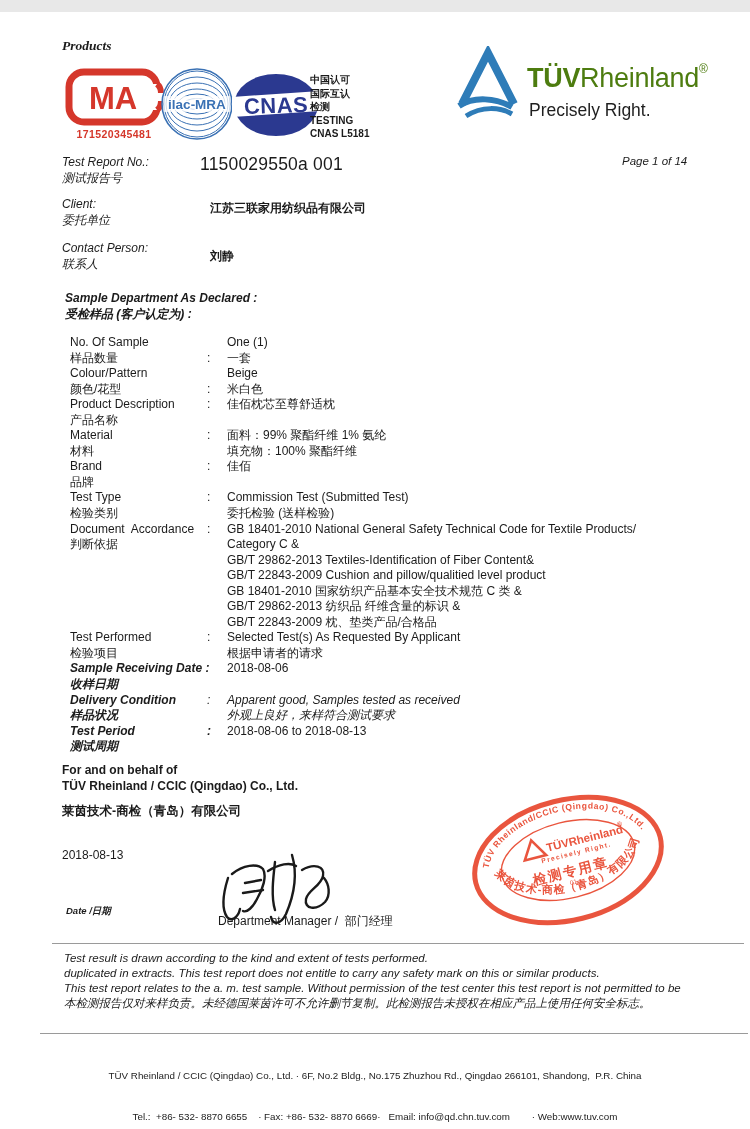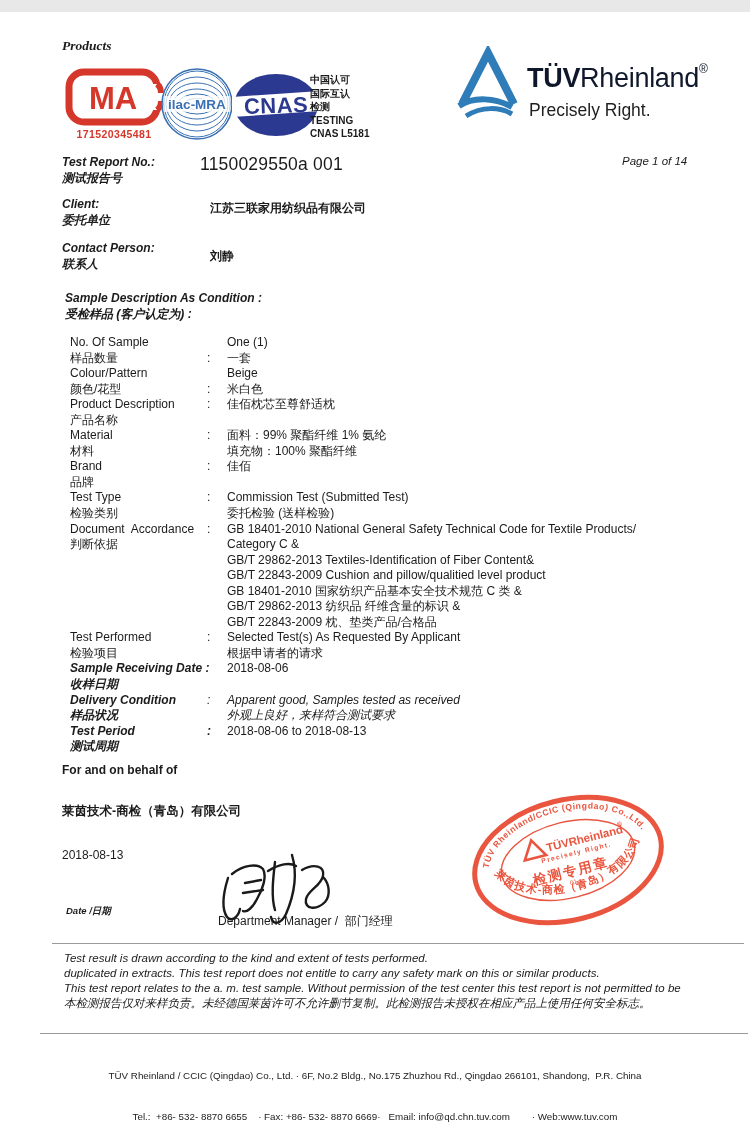--- a/index.html
+++ b/index.html
@@ -7,26 +7,26 @@
         font-family:"Liberation Sans","DejaVu Sans",sans-serif;color:#1b1b1b;overflow:hidden;}
   .abs{position:absolute;}
   .bi{font-weight:700;font-style:italic;}
   .i{font-style:italic;}
   .pre{white-space:pre;}
   
   .products{left:62px;top:26px;font-family:"Liberation Serif","DejaVu Serif",serif;
             font-weight:700;font-style:italic;font-size:13.5px;}
   .cma-num{font-size:10.5px;font-weight:700;letter-spacing:.4px;}
   .acc-text{left:310px;top:61px;font-size:10px;font-weight:700;line-height:13.6px;}
-  .tuv-word{left:527px;top:50px;font-size:27px;letter-spacing:-.3px;color:#0f172a;}
+  .tuv-word{left:527px;top:50px;font-size:27px;letter-spacing:-.3px;color:#4d7c0f;}
   .tuv-word .lt{font-weight:700;}
   .tuv-word .reg{font-size:12px;vertical-align:14px;}
   .tuv-tag{left:529px;top:88px;font-size:17.5px;color:#1f1f1f;}
   
-  .lab{font-size:12px;line-height:15.5px;font-weight:700;font-style:italic;}
+  .lab{font-size:12px;line-height:15.5px;font-weight:400;font-style:italic;}
   .rep-no{left:200px;top:142px;font-size:17.5px;letter-spacing:.2px;}
   .page-ind{left:622px;top:143px;font-size:11.5px;font-style:italic;}
   .val-b{font-size:12px;font-weight:700;}
   
   .heading{left:65px;top:279px;font-size:12px;line-height:15.5px;font-weight:700;font-style:italic;}
   .rows{left:70px;top:323px;width:650px;font-size:12px;line-height:15.55px;}
   .srow{display:grid;grid-template-columns:137px 20px 1fr;}
   .srow span{white-space:pre;}
   
   .behalf{left:62px;top:751px;font-size:12px;line-height:15.5px;font-weight:700;}
@@ -113,21 +113,21 @@
   </div>
   <div class="abs val-b" style="left:210px;top:188px;">江苏三联家用纺织品有限公司</div>
 
   <div class="abs lab" style="left:62px;top:229px;">
     <div>Contact Person:</div>
     <div>联系人</div>
   </div>
   <div class="abs val-b" style="left:210px;top:236px;text-align:right;">刘静</div>
 
   <div class="abs heading">
-    <div>Sample Description As Condition :</div>
+    <div>Sample Department As Declared :</div>
     <div>受检样品 (客户认定为) :</div>
   </div>
   <div class="abs rows">
       <div class="srow">
         <span class="rl">No. Of Sample</span>
         <span class="rc"></span>
         <span class="rv">One (1)</span>
       </div>
       <div class="srow">
         <span class="rl">样品数量</span>
@@ -256,20 +256,21 @@
       </div>
       <div class="srow">
         <span class="rl bi">测试周期</span>
         <span class="rc"></span>
         <span class="rv"></span>
       </div>
     </div>
 
   <div class="abs behalf">
     <div>For and on behalf of</div>
+    <div>TÜV Rheinland / CCIC (Qingdao) Co., Ltd.</div>
   </div>
   <div class="abs behalf-zh">莱茵技术-商检（青岛）有限公司</div>
 
   <div class="abs date-val">2018-08-13</div>
   <div class="abs date-lab">Date /日期</div>
   <div class="abs dept pre">Department Manager /  部门经理</div>
 
   <div class="abs" style="left:212px;top:826px;">
     <svg width="125" height="92" viewBox="0 0 125 92">
       <g fill="none" stroke="#1a1a1a" stroke-width="2.4" stroke-linecap="round">

